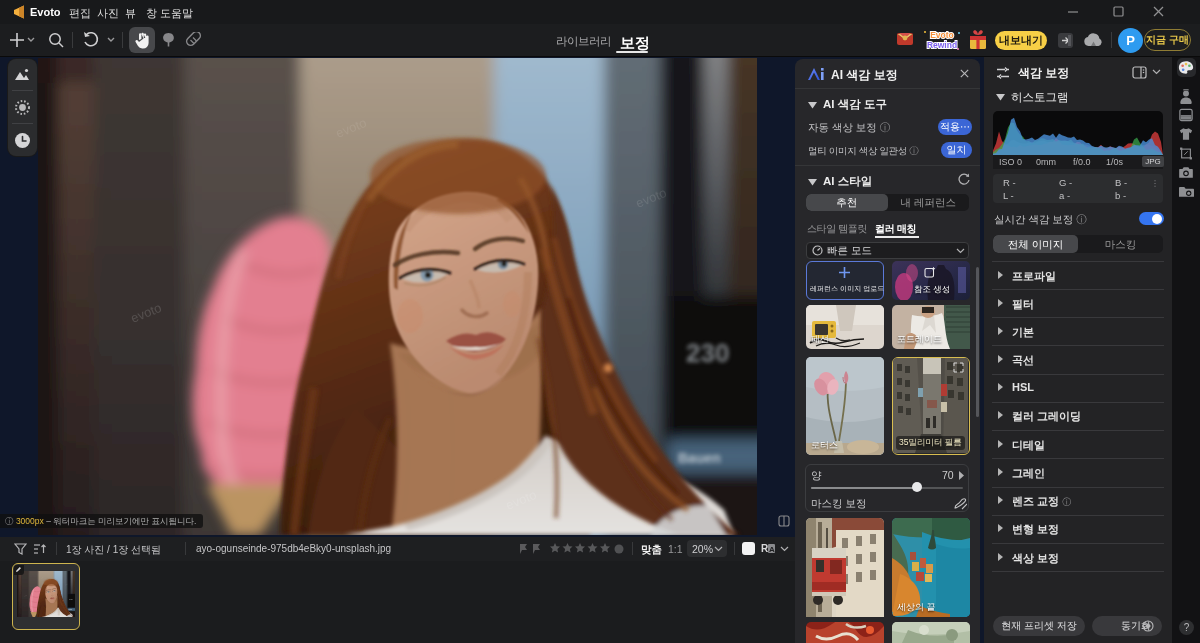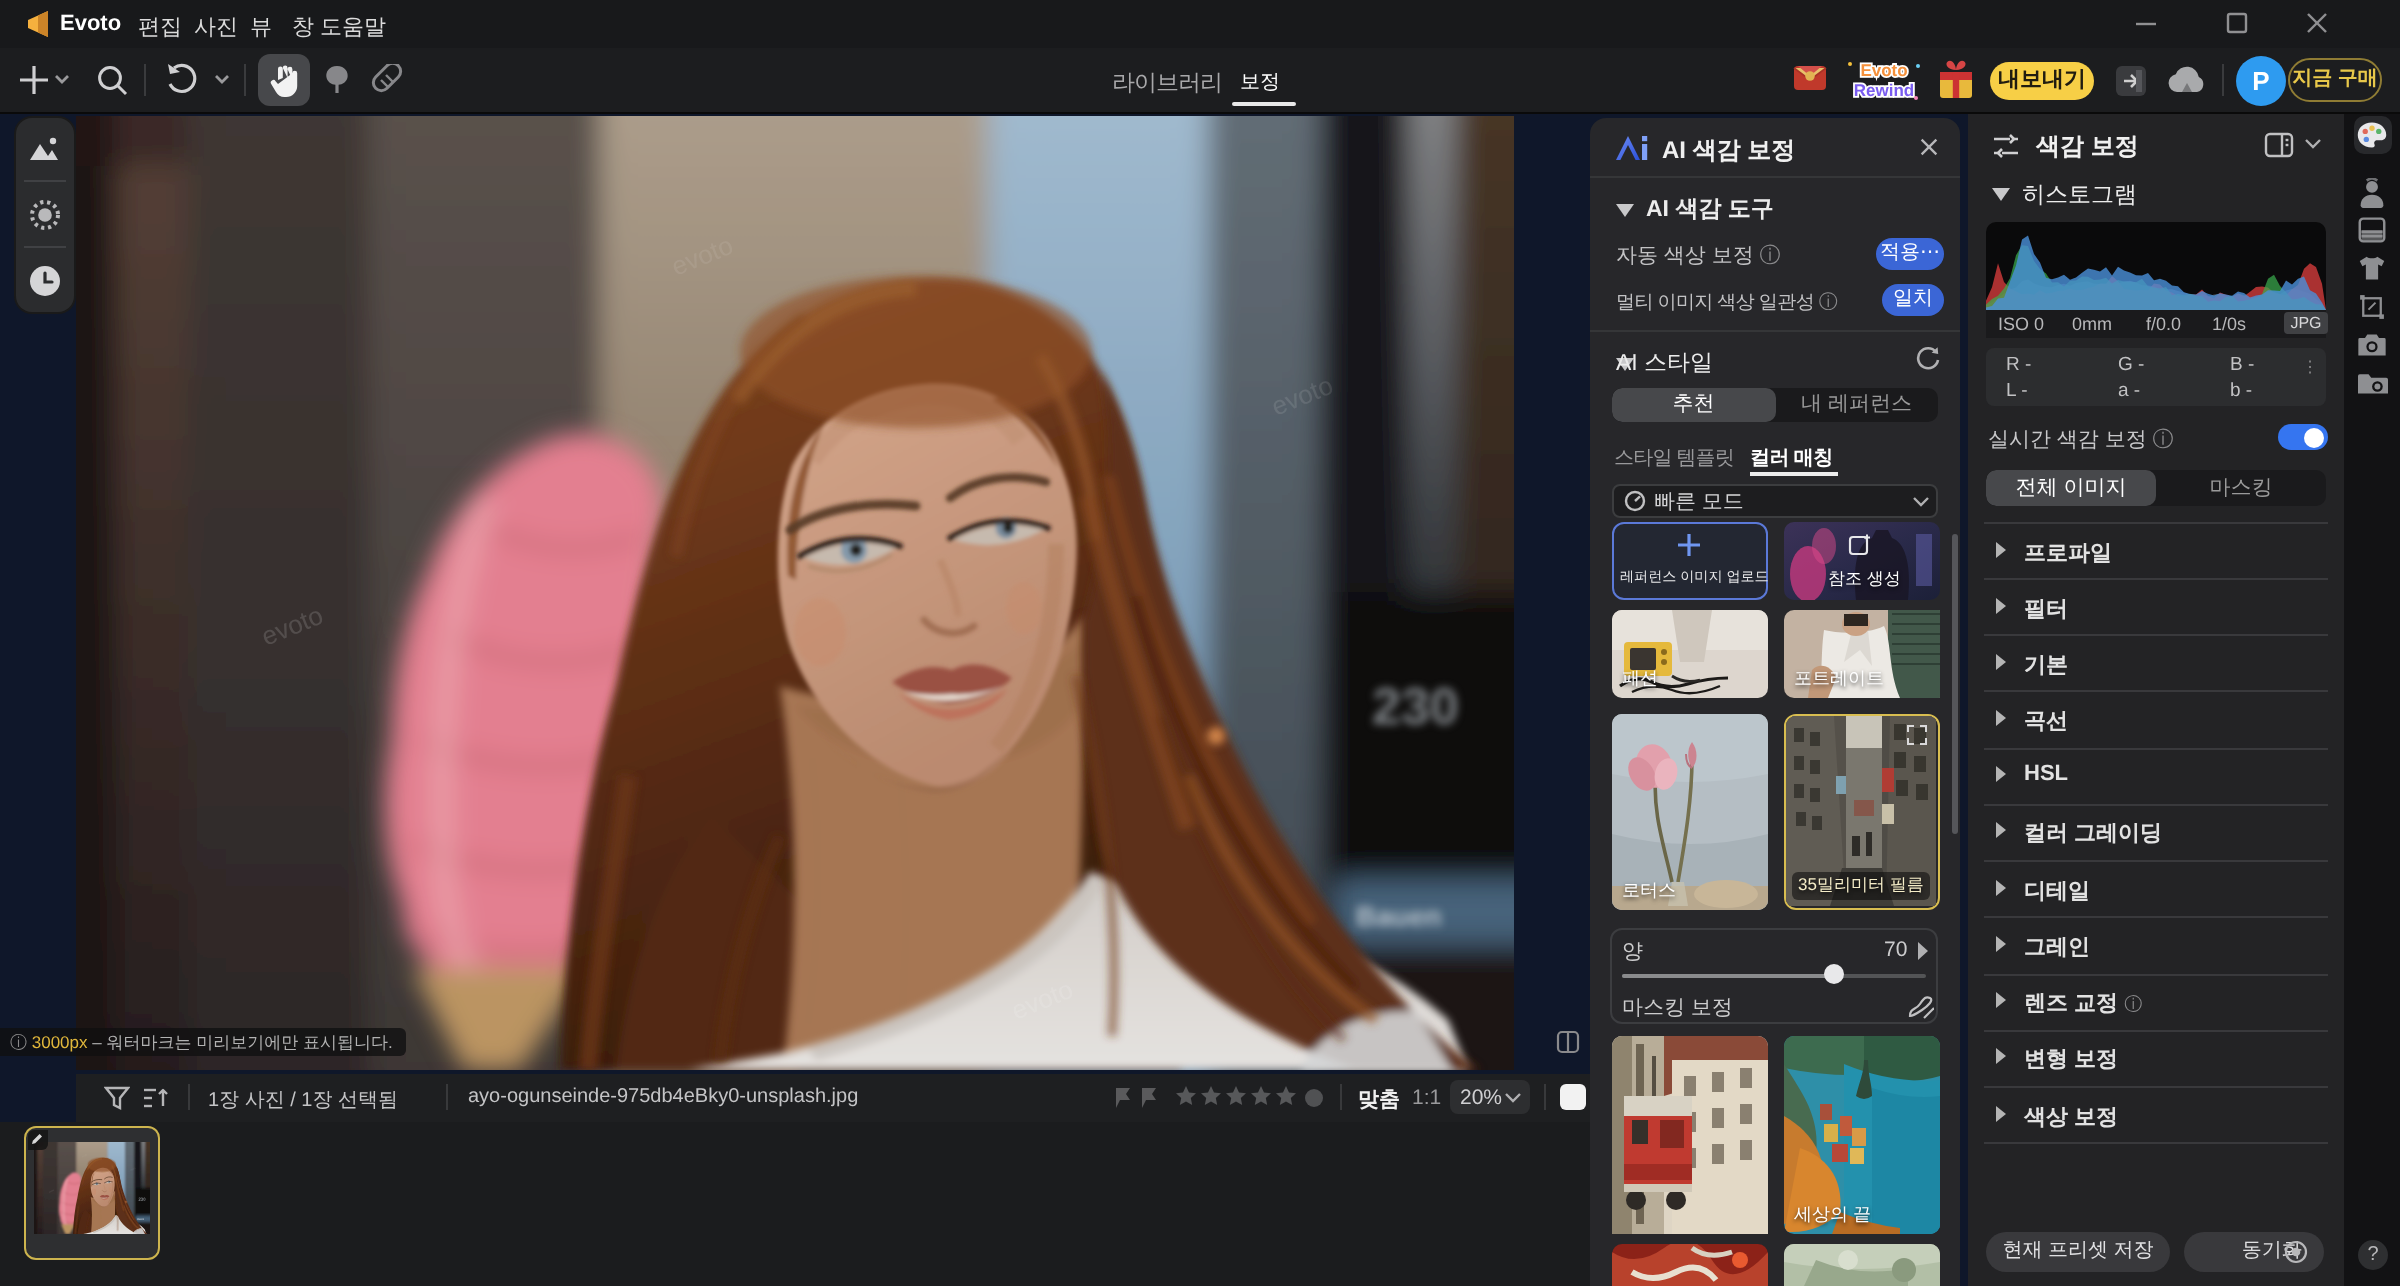--- a/index.html
+++ b/index.html
@@ -8,21 +8,21 @@
 #stage { position:relative; width:1200px; height:643px; background:#0f172a; }
 
 #menubar { left:0; top:0; width:1200px; height:24px; background:#18191b; color:#e8e8e8; font-size:11px; }
 #menubar .mi { position:absolute; top:6px; color:#dcdcdc; }
 #toolbar { left:0; top:24px; width:1200px; height:33px; background:#1c1d1f; border-bottom:1px solid #0a0a0a; }
 .vsep { position:absolute; width:1px; height:16px; background:#3a3b3d; top:8px; }
 
 #aipanel { left:795px; top:59px; width:185px; height:584px; background:#27272a; border-radius:8px 8px 0 0; color:#d8d8d8; overflow:hidden; }
 #rpanel { left:984px; top:57px; width:188px; height:586px; background:#232325; color:#d8d8d8; overflow:hidden; }
 #iconstrip { left:1172px; top:57px; width:28px; height:586px; background:#121214; }
-#bottombar { left:0; top:537px; width:795px; height:24px; background:#1e1f21;margin-left:38px; }
+#bottombar { left:0; top:537px; width:795px; height:24px; background:#1e1f21; }
 #filmstrip { left:0; top:561px; width:795px; height:82px; background:#1b1c1e; }
 .seg { display:flex; background:#1a1a1c; border-radius:5px; overflow:hidden; }
 .seg div { flex:1; text-align:center; color:#9a9a9a; }
 .seg .on { background:#47484b; color:#fff; border-radius:5px; }
 .bluepill { background:#3b66d6; color:#fff; border-radius:9px; font-size:10px; text-align:center; }
 .thumb { position:absolute; border-radius:5px; overflow:hidden; }
 .tlabel { position:absolute; left:5px; bottom:3px; white-space:nowrap; font-size:9px; color:#fff; text-shadow:0 1px 2px rgba(0,0,0,.8); }
 .secrow { position:absolute; left:0; width:188px; height:28px; color:#e2e2e2; font-size:11px; font-weight:bold; }
 .secrow .tri { position:absolute; left:14px; top:9px; width:0; height:0; border-left:5px solid #b5b5b5; border-top:4px solid transparent; border-bottom:4px solid transparent; }
 .secrow .lbl { position:absolute; left:28px; top:7px; }
@@ -73,21 +73,21 @@
       </svg>
   <svg class="abs" style="left:161px;top:8px" width="15" height="17" viewBox="0 0 15 17" fill="#87878a">
         <path d="M7.5 1 C3.5 1 1.8 4 2.2 6.5 2.6 9 4.8 10.3 6.7 10.4 L6.7 14.5 h1.6 L8.3 10.4 C10.2 10.3 12.4 9 12.8 6.5 13.2 4 11.5 1 7.5 1 Z"></path>
       </svg>
   <svg class="abs" style="left:185px;top:8px" width="17" height="17" viewBox="0 0 17 17">
         <rect x="4.5" y="-1.5" width="8" height="16" rx="4" transform="rotate(45 8.5 6.5)" fill="none" stroke="#87878a" stroke-width="1.5"></rect>
         <line x1="5.5" y1="8" x2="9" y2="11.5" stroke="#87878a" stroke-width="1.2"></line>
         <line x1="8" y1="5.5" x2="11.5" y2="9" stroke="#87878a" stroke-width="1.2"></line>
       </svg>
   <span class="abs" style="left:556px;top:10px;font-size:11.5px;color:#a8a8aa;letter-spacing:-.5px">라이브러리</span>
-  <span class="abs" style="left:620px;top:10px;font-size:10px;color:#fff;font-weight:normal">보정</span>
+  <span class="abs" style="left:620px;top:10px;font-size:15px;color:#fff;font-weight:bold">보정</span>
   <div class="abs" style="left:616px;top:27px;width:32px;height:2px;background:#e8e8e8;border-radius:1px"></div>
 
   <svg class="abs" style="left:896px;top:6px" width="18" height="16" viewBox="0 0 18 16">
         <rect x="1" y="3" width="16" height="12" rx="2" fill="#c0392b"></rect>
         <path d="M1 4 L9 10 L17 4" fill="#e8c06a" stroke="#a93226" stroke-width=".8"></path>
         <path d="M3 3 h12 l-6 5z" fill="#d4504a"></path>
         <circle cx="9" cy="8" r="2.4" fill="#e2b352"></circle>
       </svg>
   <svg class="abs" style="left:922px;top:4px" width="40" height="26" viewBox="0 0 40 26">
         <text x="20" y="10" font-size="8.5" font-weight="bold" text-anchor="middle" fill="#f5913c" stroke="#fff" stroke-width="1.8" paint-order="stroke">Evoto</text>
@@ -231,21 +231,21 @@
   <span class="abs" style="left:28px;top:38px;font-size:11.5px;font-weight:bold;color:#ececec">AI 색감 도구</span>
   <span class="abs" style="left:13px;top:62px;font-size:10.5px;color:#c2c2c4">자동 색상 보정 <span style="color:#8a8a8c">ⓘ</span></span>
   <div class="bluepill abs" style="left:143px;top:60px;width:34px;height:16px;line-height:16px">적용⋯</div>
   <span class="abs" style="left:13px;top:86px;font-size:9.5px;color:#c2c2c4;letter-spacing:-.3px">멀티 이미지 색상 일관성 <span style="color:#8a8a8c">ⓘ</span></span>
   <div class="bluepill abs" style="left:146px;top:83px;width:31px;height:16px;line-height:16px">일치</div>
   <div class="hline" style="left:0;top:106px;width:185px;background:#353638"></div>
 
   <svg class="abs" style="left:13px;top:120px" width="9" height="7" viewBox="0 0 9 7">
         <path d="M0 0 h9 l-4.5 6.5z" fill="#c8c8ca"></path>
       </svg>
-  <span class="abs" style="left:13px;top:115px;font-size:11.5px;font-weight:normal;color:#ececec">AI 스타일</span>
+  <span class="abs" style="left:28px;top:115px;font-size:11.5px;font-weight:bold;color:#ececec">AI 스타일</span>
   <svg class="abs" style="left:163px;top:114px" width="12" height="12" viewBox="0 0 12 12">
         <path d="M10 3 a5 5 0 1 0 1 4" fill="none" stroke="#b0b0b2" stroke-width="1.3"></path>
         <path d="M10.8 0.6 l.3 3.4 -3.3-.6z" fill="#b0b0b2"></path>
       </svg>
   <div class="seg abs" style="left:11px;top:135px;width:163px;height:17px;font-size:10.5px;line-height:17px">
         <div class="on">추천</div>
         <div>내 레퍼런스</div>
       </div>
   <span class="abs" style="left:12px;top:163px;font-size:10px;color:#99999b;letter-spacing:-.4px">스타일 템플릿</span>
   <span class="abs" style="left:80px;top:163px;font-size:10px;color:#fff;font-weight:bold;letter-spacing:-.3px">컬러 매칭</span>

